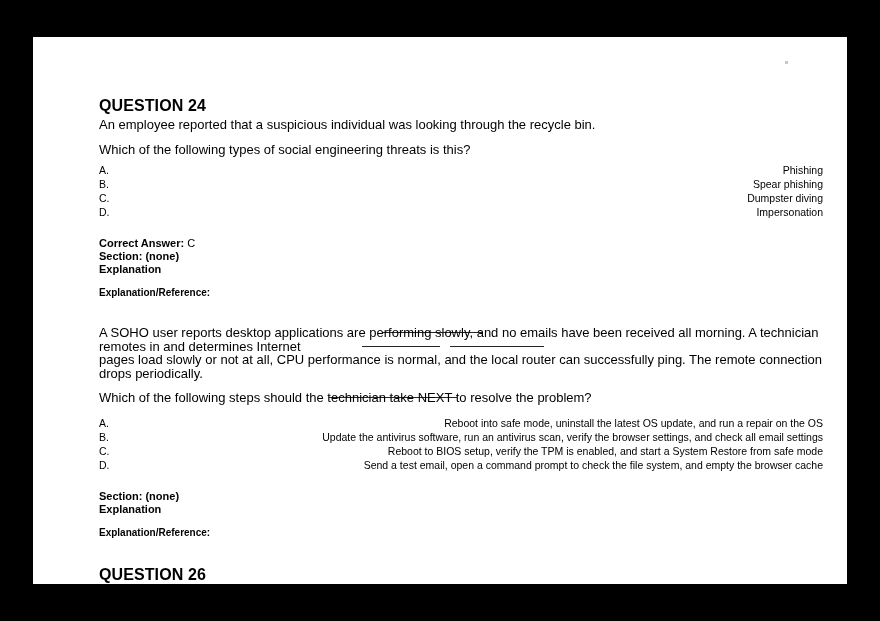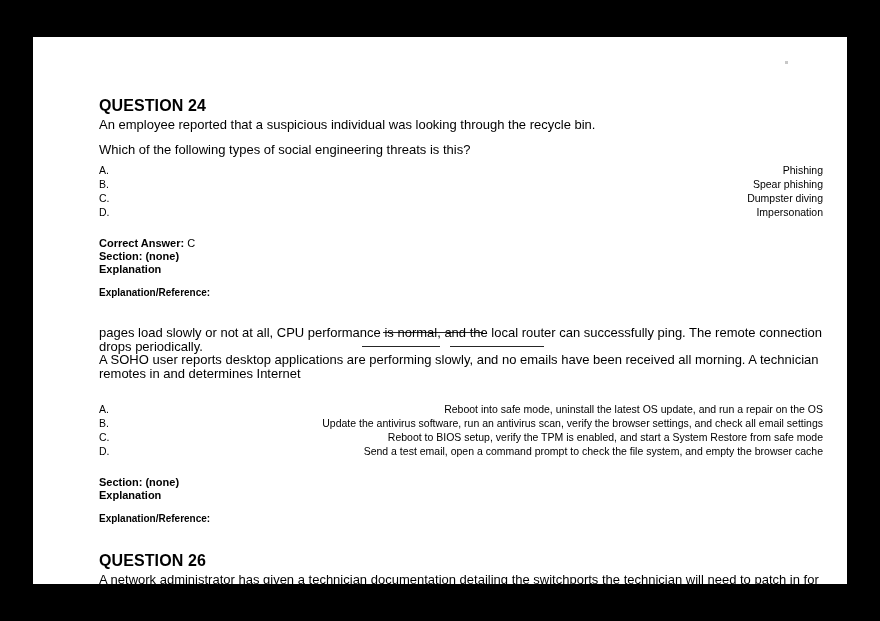--- a/index.html
+++ b/index.html
@@ -138,27 +138,31 @@
         <span class="lbl">Explanation</span>
       </p>
       <div class="spacer-sm"></div>
       <p class="expref">Explanation/Reference:</p>
     </div>
 
     <div class="spacer-lg"></div>
 
     <div class="qblock">
       <div class="strike-overlay">
+        <p class="para">A SOHO user reports desktop applications are performing slowly, and no emails have been received all morning. A technician remotes in and determines Internet</p>
         <p class="para">pages load slowly or not at all, CPU performance is normal, and the local router can successfully ping. The remote connection drops periodically.</p>
-        <p class="para">A SOHO user reports desktop applications are performing slowly, and no emails have been received all morning. A technician remotes in and determines Internet</p>
         <div class="strike1" style="left:284px; top:6px; width:100px;"></div>
         <div class="strike2" style="left:263px; top:20px; width:78px;"></div>
         <div class="strike3" style="left:351px; top:20px; width:94px;"></div>
       </div>
       <div class="spacer-sm"></div>
+      <div class="strike-overlay">
+        <p class="para">Which of the following steps should the technician take NEXT to resolve the problem?</p>
+        <div class="strike1" style="left:230px; top:6px; width:128px;"></div>
+      </div>
       <div class="spacer-sm"></div>
       <div class="opt">
         <span class="letter">A.</span>
         <span class="otext">Reboot into safe mode, uninstall the latest OS update, and run a repair on the OS</span>
       </div>
       <div class="opt">
         <span class="letter">B.</span>
         <span class="otext">Update the antivirus software, run an antivirus scan, verify the browser settings, and check all email settings</span>
       </div>
       <div class="opt">

